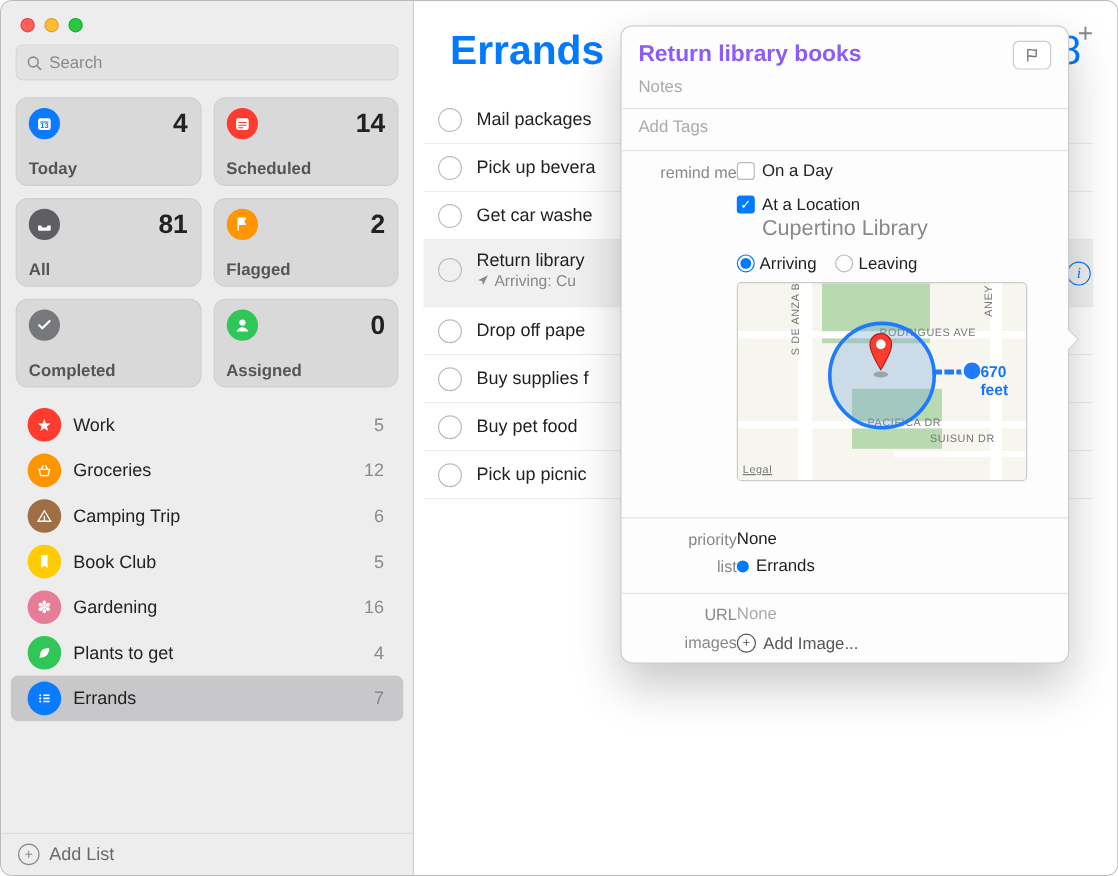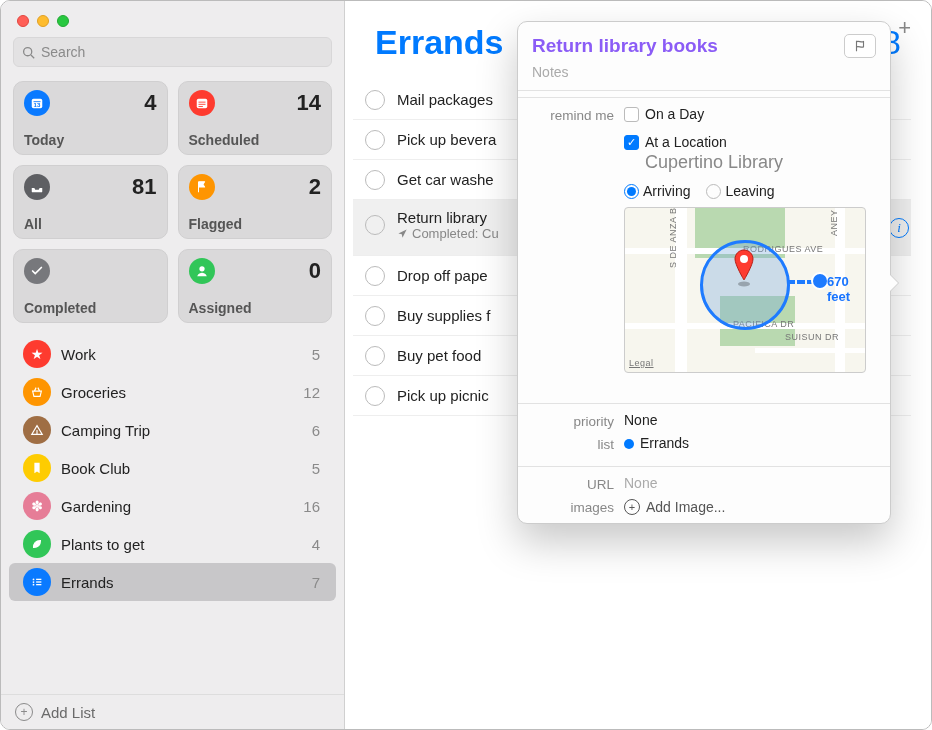--- a/index.html
+++ b/index.html
@@ -40,21 +40,21 @@
 .r-title { font-size: 15px; color: #222; white-space: nowrap; overflow: hidden; text-overflow: ellipsis; }
 .r-sub { font-size: 13px; color: #888; display: flex; align-items: center; gap: 4px; white-space: nowrap; overflow: hidden; }
 .r-info { width: 20px; height: 20px; border: 1.5px solid #007aff; border-radius: 50%; display: flex; align-items: center; justify-content: center; color: #007aff; font-size: 13px; font-style: italic; font-family: Georgia, serif; cursor: pointer; margin-right: 6px; }
 .popover { position: absolute; top: 20px; right: 40px; width: 374px; background: #fdfdfd; border: 1px solid #ccc; border-radius: 10px; box-shadow: 0 18px 40px rgba(0,0,0,0.22); z-index: 50; padding: 0; }
 .pop-title-row { display: flex; justify-content: space-between; align-items: center; padding: 12px 14px 6px 14px; }
 .pop-title { font-size: 19px; font-weight: 700; color: #8b5cf6; }
 .flag-btn { width: 32px; height: 24px; border: 1px solid #ccc; border-radius: 5px; background: #fff; display: flex; align-items: center; justify-content: center; cursor: pointer; color: #777; font-size: 12px; }
 .pop-sub { padding: 0 14px 4px 14px; color: #aaa; font-size: 14px; }
 .pop-divider { border-top: 1px solid #e2e2e2; margin: 6px 0 0 0; }
 .pop-section { padding: 8px 14px; font-size: 14px; }
-.pop-row { display: flex; align-items: flex-start; margin-bottom: 8px; gap: 10px; }
+.pop-row { display: flex; align-items: flex-start; margin-bottom: 8px; }
 .pop-label { width: 82px; text-align: right; color: #888; font-size: 13.5px; padding-top: 2px; flex-shrink: 0; }
 .pop-val { flex: 1; font-size: 14px; color: #222; }
 .check { width: 15px; height: 15px; border: 1px solid #bbb; border-radius: 3px; display: inline-flex; align-items: center; justify-content: center; background: #fff; vertical-align: middle; margin-right: 6px; flex-shrink: 0; }
 .check.checked { background: #007aff; border-color: #007aff; color: #fff; font-size: 11px; }
 .radio-small { width: 15px; height: 15px; border: 1.5px solid #bbb; border-radius: 50%; display: inline-flex; align-items: center; justify-content: center; vertical-align: middle; margin-right: 4px; flex-shrink: 0; }
 .radio-small.sel::after { content: ""; width: 9px; height: 9px; background: #007aff; border-radius: 50%; }
 .radio-small.sel { border-color: #007aff; }
 .loc-name { color: #888; font-size: 18px; margin-left: 21px; margin-top: 2px; }
 .radio-row { display: flex; gap: 16px; margin-top: 10px; margin-bottom: 8px; font-size: 14px; }
 .map-box { width: 242px; height: 166px; border: 1px solid #ccc; border-radius: 4px; background: #f7f6ee; overflow: hidden; position: relative; margin-bottom: 8px; }
@@ -267,21 +267,21 @@
           </div>
       </div>
       <div class="reminder-row selected" style="padding-bottom:14px">
         <div class="r-radio"></div>
         <div class="r-body">
           <div class="r-title">Return library</div>
           <div class="r-sub">
             <svg width="11" height="11" viewBox="0 0 16 16">
                 <path d="M2 8l12-6-6 12-1-5z" fill="#888"></path>
               </svg>
-            <span>Completed: Cu</span>
+            <span>Arriving: Cu</span>
           </div>
         </div>
         <div class="r-info" style="position:absolute;right:-4px;top:50%;transform:translateY(-50%)">i</div>
       </div>
       <div class="reminder-row">
         <div class="r-radio"></div>
         <div class="r-body">
             <div class="r-title">Drop off pape</div>
           </div>
       </div>
@@ -311,20 +311,21 @@
     <div class="pop-title-row">
       <div class="pop-title">Return library books</div>
       <div class="flag-btn">
         <svg width="14" height="14" viewBox="0 0 16 16">
             <path d="M4 2v12M4 3c3-1 5 1 8 0v6c-3 1-5-1-8 0" stroke="#777" stroke-width="1.3" fill="none"></path>
           </svg>
       </div>
     </div>
     <div class="pop-sub">Notes</div>
     <div class="pop-divider"></div>
+    <div class="pop-sub" style="padding-top:6px;padding-bottom:6px">Add Tags</div>
     <div class="pop-divider"></div>
 
     <div class="pop-section">
       <div class="pop-row">
         <div class="pop-label">remind me</div>
         <div class="pop-val">
           <div style="display:flex;align-items:center">
             <span class="check"></span>
               <span>On a Day</span>
           </div>

